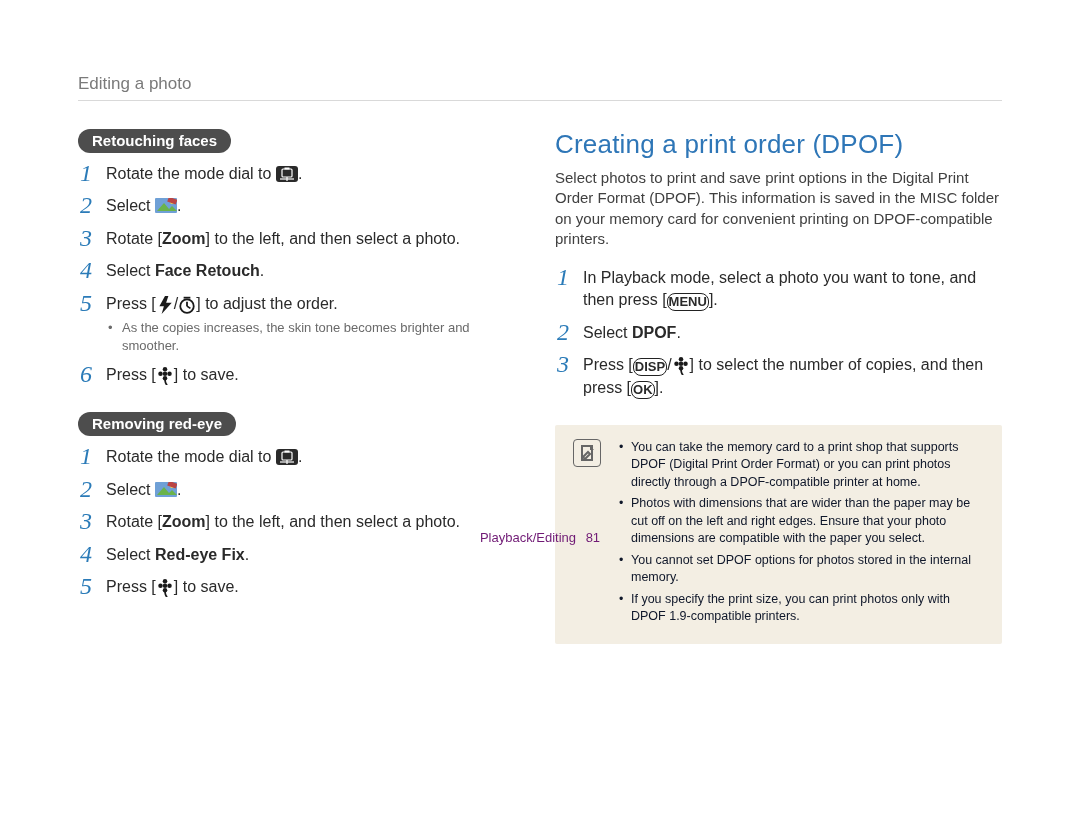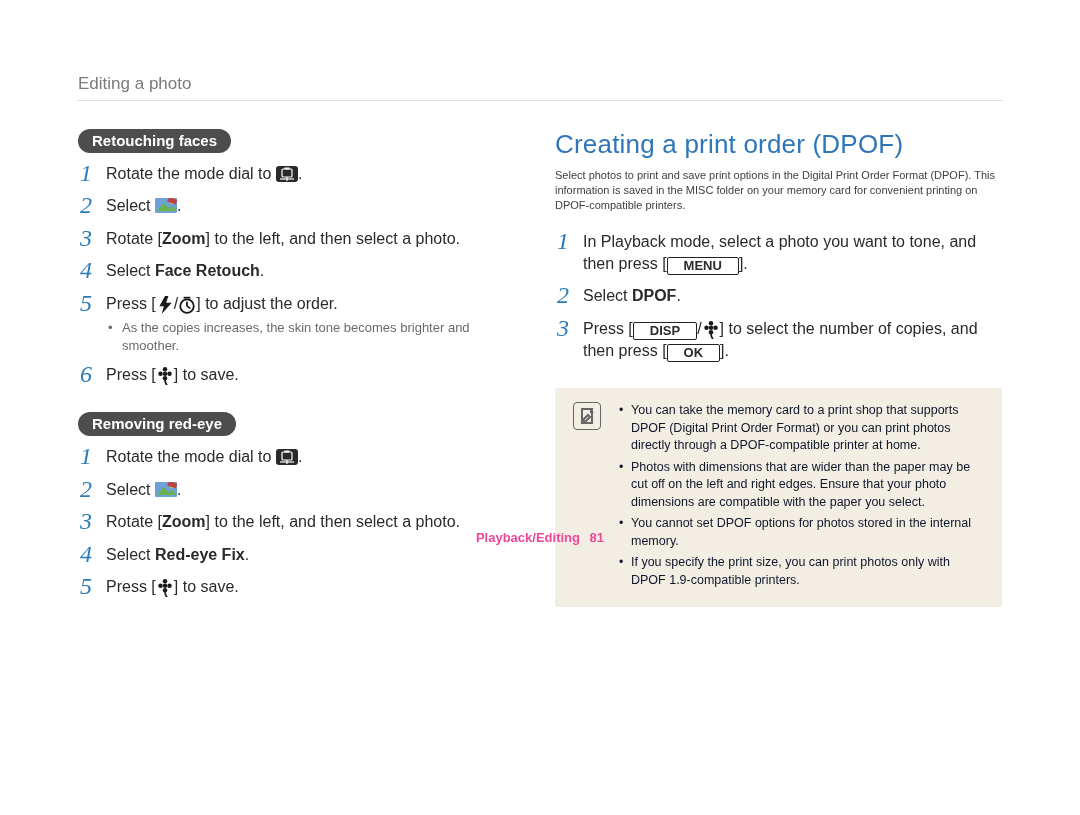--- a/index.html
+++ b/index.html
@@ -87,21 +87,21 @@
   }
   .bold { font-weight: 700; }
   .section-title {
     color: #2e76b7;
     font-size: 26px;
     font-weight: 300;
     margin: 0 0 8px 0;
     letter-spacing: 0.2px;
   }
   .body-text {
-    font-size: 11px;
+    font-size: 15px;
     color: #404040;
     line-height: 1.35;
     margin-bottom: 18px;
     font-weight: 300;
   }
   .note-box {
     background: #f3eee3;
     border-radius: 2px;
     padding: 14px 20px 14px 64px;
     position: relative;
@@ -138,39 +138,38 @@
     left: 0;
     top: 0;
   }
   .footer {
     position: absolute;
     bottom: 34px;
     left: 0;
     width: 1080px;
     text-align: center;
     font-size: 13px;
-    color: #ec4899;
-    font-weight: bold;
+    color: #701a75;
   }
   .footer .pg { margin-left: 6px; }
 
   
   .icn {
     display: inline-block;
     vertical-align: -3px;
   }
   .icn svg { display: block; }
   .icn-mode { width: 22px; height: 16px; }
   .icn-pic  { width: 22px; height: 16px; }
   .icn-btn  { width: 18px; height: 16px; }
   .icn-box  {
     display:inline-block;
     border:1.3px solid #222;
-    border-radius:2px;
-    padding:0 16px;
+    border-radius:8px;
+    padding:0 1px;
     font-size:13px;
     line-height:16px;
     font-weight:700;
     vertical-align:-1px;
     font-family: Arial, Helvetica, sans-serif;
   }
 </style>
 </head>
 <body>
 

